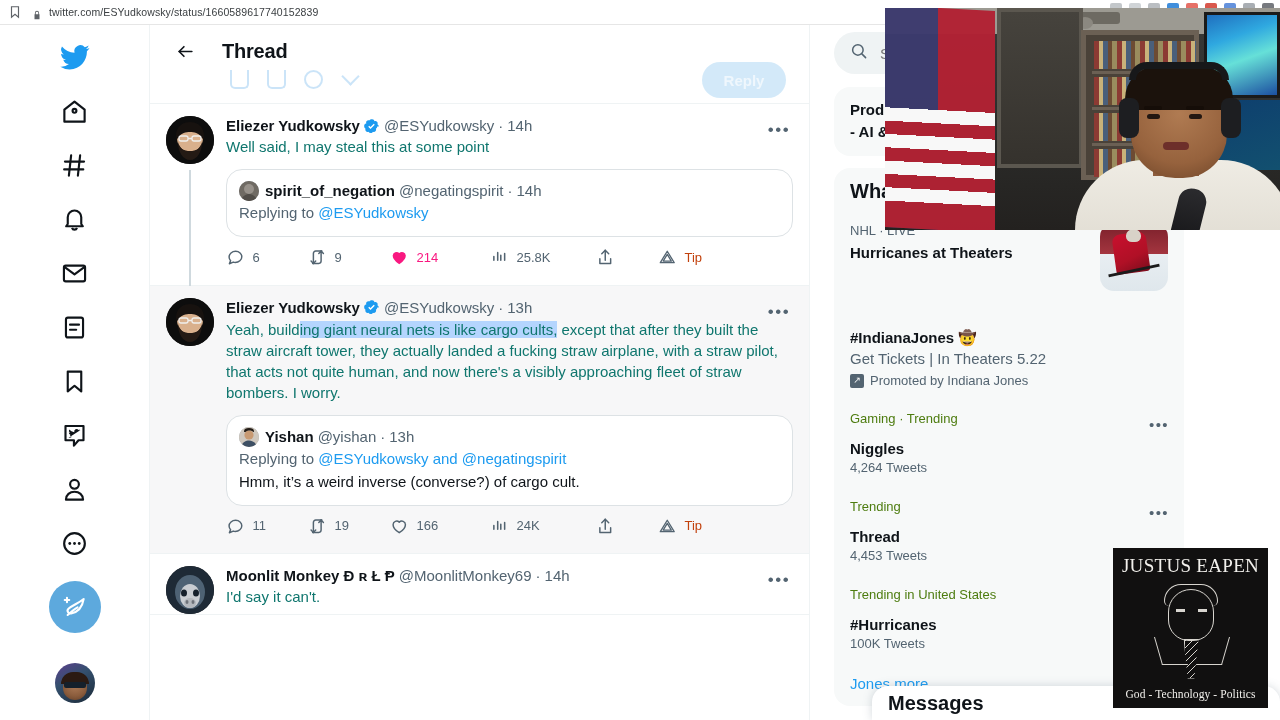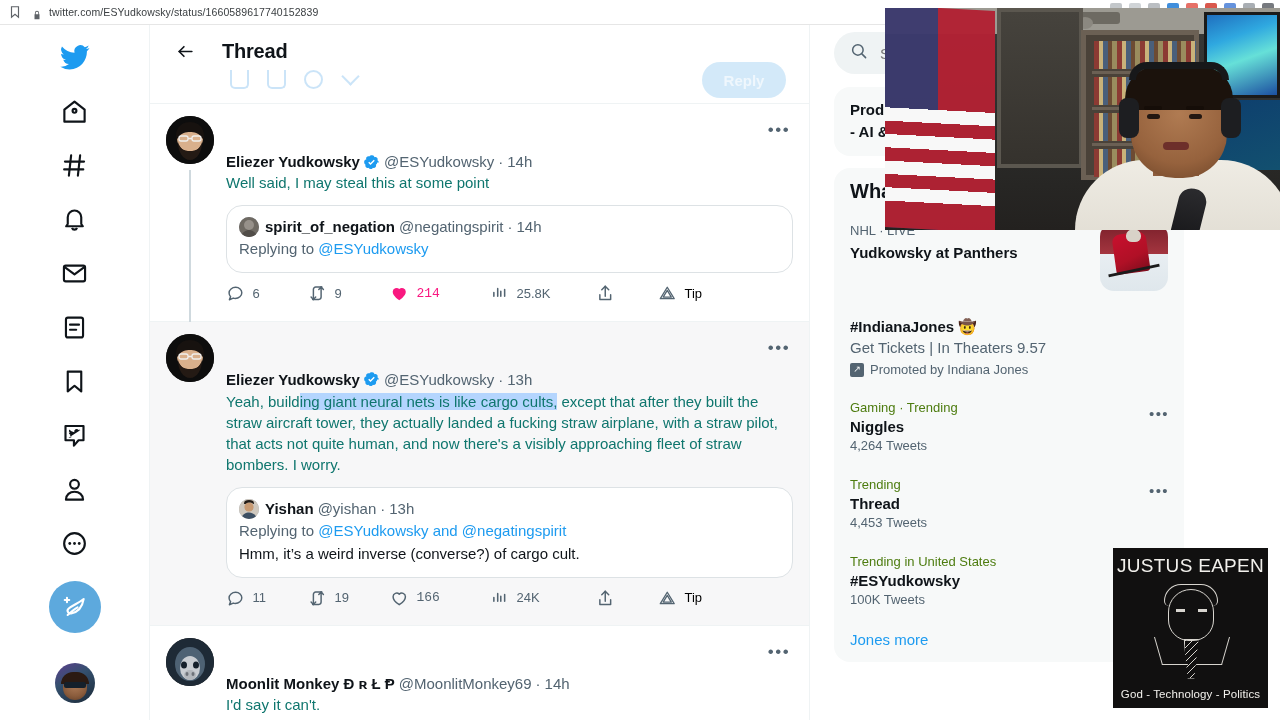--- a/index.html
+++ b/index.html
@@ -118,21 +118,21 @@
   .tweet.hovered { background: #f7f7f8; }
   .tweet-inner { display:flex; }
   .avatar-col { width: 48px; flex: 0 0 48px; margin-right: 12px; position:relative; }
   .avatar {
     width: 48px; height: 48px; border-radius: 50%; overflow: hidden; position:relative;
     background: #111;
   }
   .thread-line {
     position:absolute; left: 23px; top: 54px; width: 2px; bottom: -13px; background:#cfd9de;
   }
-  .body-col { flex: 1 1 auto; min-width: 0; padding-bottom: 7px; margin-top: 36px; }
+  .body-col { flex: 1 1 auto; min-width: 0; padding-bottom: 7px; }
   .name-row { display:flex; align-items:center; font-size:15px; line-height:20px; white-space:nowrap; }
   .dname { font-weight: bold; color:#0f1419; }
   .verified { width: 17px; height: 17px; margin-left: 3px; flex:0 0 auto; }
   .handle, .dot, .time { color:#536471; margin-left: 4px; font-weight: normal; }
   .more-btn {
     position:absolute; right: 16px; top: 12px; width: 28px; height:28px; border-radius:50%;
     display:flex; align-items:center; justify-content:center; color:#536471; cursor:pointer;
     font-size: 17px; letter-spacing:1.5px; line-height:0;
   }
   .tweet-text { font-size: 15px; line-height: 20px; color: #0f766e; margin-top: 1px; word-wrap: break-word; }
@@ -150,46 +150,46 @@
   .q-reply b { color:#1d9bf0; font-weight: normal; }
   .q-text { font-size: 15px; line-height: 20px; margin-top: 3px; color:#0f1419; }
 
   
   .actions { display:flex; align-items:center; margin-top: 11px; padding-bottom: 11px; color:#536471; font-size:13px; }
   .act { display:flex; align-items:center; cursor:pointer; }
   .act svg { width: 18.5px; height: 18.5px; }
   .act span { margin-left: 8px; }
   .act.c1 { width: 82px; }
   .act.c2 { width: 82px; }
-  .act.c3 { width: 100px; font-family: Liberation Mono, monospace; }
+  .act.c3 { width: 100px; }
   .act.c4 { width: 106px; }
   .act.c5 { width: 62px; }
   .act.liked { color: #f91880; }
-  .tip-label { margin-left: 7px; color:#000000; }
+  .tip-label { margin-left: 7px; color:#c2410c; }
 
   
   .right { width: 469px; flex: 1 1 auto; height: 695px; padding: 6px 0 0 24px; background:#fff; position:relative; }
   .search-wrap { height: 44px; display:flex; align-items:center; }
   .search-box {
     width: 350px; height: 42px; border-radius: 21px; background:#eff3f4; display:flex; align-items:center;
     padding: 0 16px; color:#536471;
   }
   .search-box svg { width: 18px; height: 18px; flex:0 0 auto; }
   .search-box input {
     border:none; outline:none; background:transparent; margin-left: 12px; font-size:15px;
     color:#0f1419; width: 100%; font-family:"Liberation Sans", sans-serif;
   }
   .panel { width: 350px; background: #f7f9f9; border-radius: 16px; margin-top: 12px; overflow:hidden; }
   .panel-title { font-size: 20px; font-weight: bold; padding: 12px 16px 10px 16px; }
   .promo-card { padding: 11px 16px 14px 16px; }
   .promo-sub { font-size: 13px; color:#536471; line-height:16px; }
   .promo-main { font-size: 15px; font-weight: bold; line-height: 20px; margin-top:2px; }
   .trend-row { padding: 11px 16px 12px 16px; position: relative; cursor:pointer; }
   .trend-cat { font-size: 13px; color:#4d7c0f; line-height: 16px; }
-  .trend-name { font-size: 15px; font-weight: bold; line-height: 20px; margin-top: 1px; }
+  .trend-name { font-size: 15px; font-weight: bold; line-height: 20px; margin-top: 12px; }
   .trend-count { font-size: 13px; color:#536471; line-height:16px; margin-top:1px; }
   .trend-more {
     position:absolute; right: 12px; top: 12px; width: 26px; height: 26px; border-radius:50%;
     display:flex; align-items:center; justify-content:center; color:#536471; font-size:15px; letter-spacing:1.4px; line-height:0;
     cursor: pointer;
   }
   .promo-by { display:flex; align-items:center; font-size:13px; color:#536471; margin-top: 4px; }
   .promo-by .pico {
     width: 14px; height: 14px; background:#536471; border-radius:2px; margin-right:6px;
     display:flex; align-items:center; justify-content:center; color:#f7f9f9; font-size:9px; line-height:1;
@@ -283,21 +283,21 @@
   .wc-cup.l { left: 38px; } .wc-cup.r { left: 140px; }
   .wc-mic {
     position:absolute; left: 92px; top: 126px; width: 28px; height: 70px; border-radius: 13px;
     background: linear-gradient(180deg,#2b2b2e,#111113);
     transform: rotate(14deg);
   }
 
   .justus {
     position:absolute; left: 1113px; top: 548px; width: 155px; height: 160px;
     background:#111010; z-index: 42; overflow:hidden;
-    font-family: Liberation Sans, sans-serif; color:#f2f0ec;
+    font-family: Liberation Serif, serif; color:#f2f0ec;
     display:flex; flex-direction:column; align-items:center; justify-content:space-between;
     padding: 7px 0 8px 0;
     text-align: center;
   }
   .justus-title { font-size: 19px; letter-spacing: .3px; }
   .justus-sub { font-size: 11.5px; letter-spacing: .1px; }
   .justus-face { position:relative; width: 86px; height: 92px; }
   .jf-head {
     position:absolute; left: 20px; top: 2px; width: 46px; height: 52px; border-radius: 23px 23px 21px 21px;
     border: 1.5px solid #d8d5cf;
@@ -709,32 +709,32 @@
           <div class="promo-main">- AI &amp;</div>
         </div>
       </div>
 
       <div class="panel">
         <div class="panel-title">Wha</div>
 
         <div class="nhl-row">
           <div class="nhl-left">
             <div class="nhl-cat">NHL · LIVE</div>
-            <div class="nhl-title">Yudkowsky at Panthers</div>
+            <div class="nhl-title">Hurricanes at Theaters</div>
           </div>
           <div class="nhl-thumb">
             <div class="player"></div>
               <div class="helmet"></div>
               <div class="stick"></div>
           </div>
         </div>
 
         <div class="trend-row">
           <div class="trend-name">#IndianaJones 🤠</div>
-          <div class="promo-sub" style="font-size:15px;color:#536471;line-height:20px;margin-top:1px">Get Tickets | In Theaters 9.57</div>
+          <div class="promo-sub" style="font-size:15px;color:#536471;line-height:20px;margin-top:1px">Get Tickets | In Theaters 5.22</div>
           <div class="promo-by">
             <span class="pico">↗</span>
             <span>Promoted by Indiana Jones</span>
           </div>
         </div>
 
         <div class="trend-row">
           <div class="trend-more">•••</div>
           <div class="trend-cat">Gaming · Trending</div>
           <div class="trend-name">Niggles</div>
@@ -743,21 +743,21 @@
 
         <div class="trend-row">
           <div class="trend-more">•••</div>
           <div class="trend-cat">Trending</div>
           <div class="trend-name">Thread</div>
           <div class="trend-count">4,453 Tweets</div>
         </div>
 
         <div class="trend-row">
           <div class="trend-cat">Trending in United States</div>
-          <div class="trend-name">#ESYudkowsky</div>
+          <div class="trend-name">#Hurricanes</div>
           <div class="trend-count">100K Tweets</div>
         </div>
 
         <div class="show-more">Jones more</div>
       </div>
     </aside>
   </div>
 
   <div class="webcam">
     <div class="wc-room"></div>
@@ -802,14 +802,31 @@
         <div class="jf-head"></div>
       <div class="jf-eye l"></div>
         <div class="jf-eye r"></div>
       <div class="jf-collar-l"></div>
         <div class="jf-collar-r"></div>
       <div class="jf-tie"></div>
     </div>
     <div class="justus-sub">God - Technology - Politics</div>
   </div>
 
+  <div class="messages-dock">
+    <div class="messages-title">Messages</div>
+    <div class="dock-icons">
+      <span>
+        <svg viewBox="0 0 24 24" fill="none" stroke="#0f1419" stroke-width="1.9" stroke-linejoin="round">
+            <rect x="2.6" y="5" width="18.8" height="14" rx="1.6"></rect>
+            <path d="m3 6.2 9 6.6 9-6.6"></path>
+          </svg>
+      </span>
+      <span>
+        <svg viewBox="0 0 24 24" fill="none" stroke="#0f1419" stroke-width="2.1" stroke-linecap="round" stroke-linejoin="round">
+            <path d="m5 14 7-7 7 7"></path>
+            <path d="m5 19 7-7 7 7"></path>
+          </svg>
+      </span>
+    </div>
+  </div>
 
 </div>
 
 </body></html>

